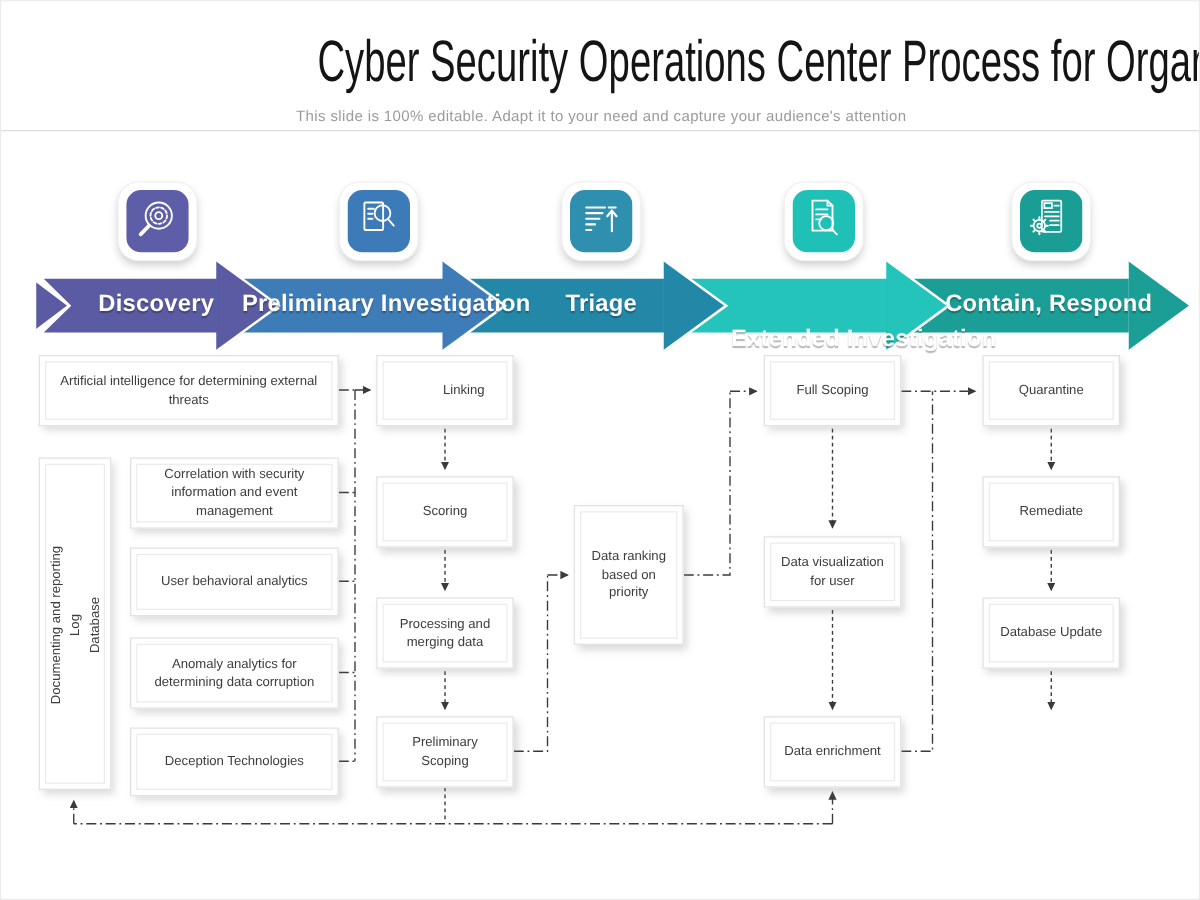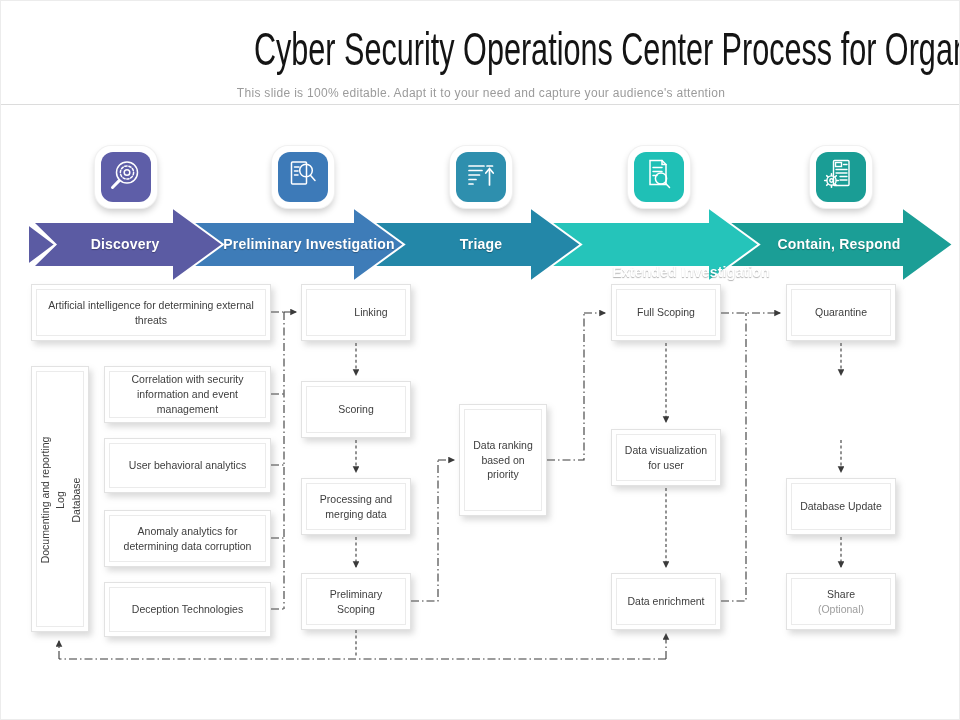--- a/index.html
+++ b/index.html
@@ -22,21 +22,21 @@
   .header-rule{position:absolute;top:103px;left:0;width:960px;height:1px;background:#dcdcdc;}
   
   .icon-card{
     position:absolute;top:145px;width:62px;height:62px;border-radius:16px;background:#fff;
     box-shadow:0 0 0 1px #f1f1f1,0 4px 7px rgba(0,0,0,0.20);
     display:flex;align-items:center;justify-content:center;
   }
   
   .stage-label{
     position:absolute;top:243px;transform:translate(-50%,-50%);
-    color:#fff;font-weight:bold;font-size:14px;white-space:nowrap;
+    color:#fff;font-weight:bold;font-size:19px;white-space:nowrap;
     text-shadow:0 1px 1px rgba(0,0,0,0.30);letter-spacing:0.2px;
   }
   
   .pbox{
     position:absolute;background:#fff;border:1px solid #e2e2e2;
     box-shadow:inset 0 0 0 4px #ffffff,inset 0 0 0 5px #ebebeb,3px 4px 6px rgba(125,125,125,0.28);
     display:flex;flex-direction:column;align-items:center;justify-content:center;text-align:center;
     padding:5px 10px;box-sizing:border-box;
     font-size:10.5px;line-height:1.4;color:#3d3d3d;
   }
@@ -261,21 +261,20 @@
   <div class="pbox" style="left:610px;top:428px;width:110px;height:57px;">
     <span>Data visualization for user</span>
   </div>
   <div class="pbox" style="left:610px;top:572px;width:110px;height:57px;">
     <span>Data enrichment</span>
   </div>
 
   <div class="pbox" style="left:785px;top:283px;width:110px;height:57px;">
     <span>Quarantine</span>
   </div>
+  <div class="pbox" style="left:785px;top:380px;width:110px;height:57px;">
+    <span>Remediate</span>
+  </div>
   <div class="pbox" style="left:785px;top:477px;width:110px;height:57px;">
     <span>Database Update</span>
   </div>
-  <div class="pbox" style="left:785px;top:572px;width:110px;height:57px;">
-    <span>Share</span>
-    <span class="muted">(Optional)</span>
-  </div>
 
 </div>
 
 </body></html>

